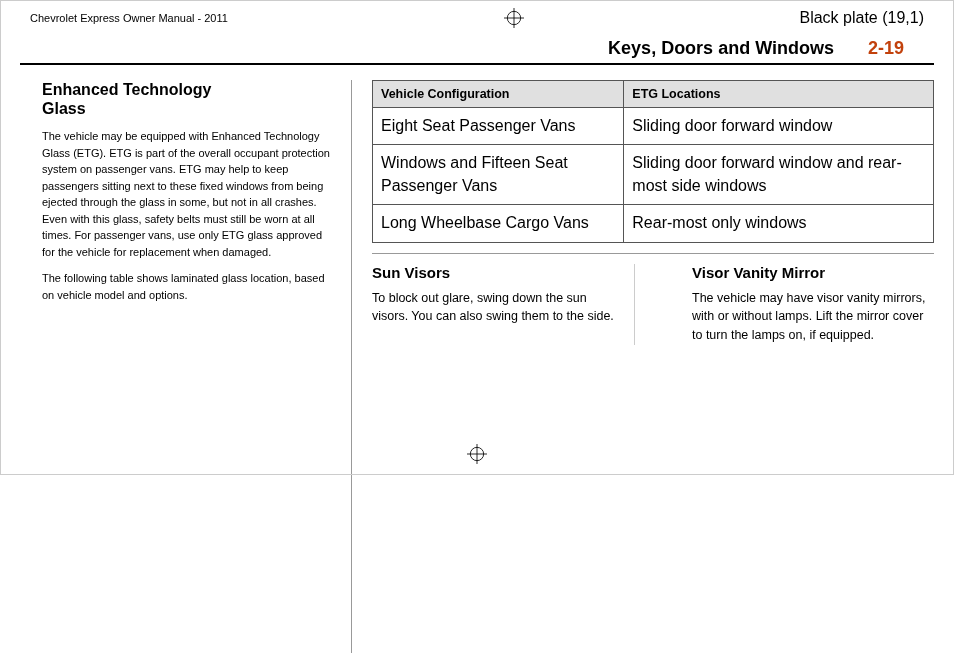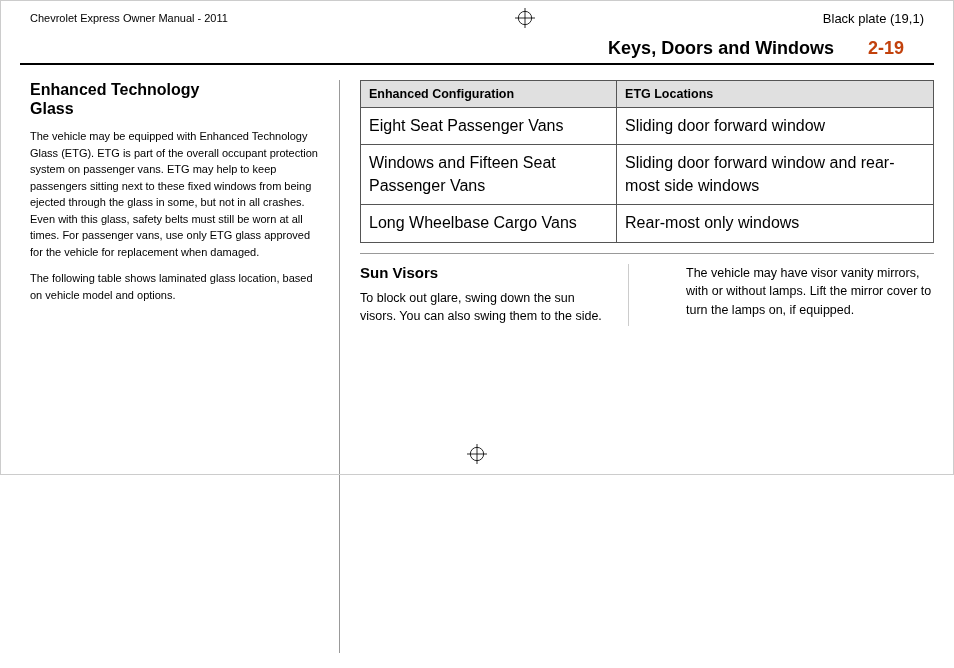--- a/index.html
+++ b/index.html
@@ -40,21 +40,21 @@
       color: #000;
     }
 
     .header-center {
       display: flex;
       align-items: center;
       justify-content: center;
     }
 
     .header-right {
-      font-size: 13px;
+      font-size: 16px;
       color: #000;
       text-align: right;
     }
 
     
     .title-bar {
       display: flex;
       justify-content: flex-end;
       align-items: center;
       padding: 4px 30px 4px 30px;
@@ -81,20 +81,21 @@
       padding: 15px 20px 10px 30px;
       gap: 0;
       height: calc(668px - 70px);
     }
 
     
     .left-column {
       width: 310px;
       padding-right: 20px;
       flex-shrink: 0;
+      margin-left: 12px;
     }
 
     .section-title {
       font-size: 16px;
       font-weight: bold;
       color: #000;
       margin-bottom: 10px;
       line-height: 1.2;
     }
 
@@ -239,21 +240,21 @@
         <p>The vehicle may be equipped with Enhanced Technology Glass (ETG). ETG is part of the overall occupant protection system on passenger vans. ETG may help to keep passengers sitting next to these fixed windows from being ejected through the glass in some, but not in all crashes. Even with this glass, safety belts must still be worn at all times. For passenger vans, use only ETG glass approved for the vehicle for replacement when damaged.</p>
         <p>The following table shows laminated glass location, based on vehicle model and options.</p>
       </div>
     </div>
 
     <div class="right-side">
 
       <table class="etg-table">
         <thead>
           <tr>
-            <th>Enhanced Configuration</th>
+            <th>Vehicle Configuration</th>
             <th>ETG Locations</th>
           </tr>
         </thead>
         <tbody>
           <tr>
             <td>Eight Seat Passenger Vans</td>
             <td>Sliding door forward window</td>
           </tr>
           <tr>
             <td>Windows and Fifteen Seat Passenger Vans</td>
@@ -265,20 +266,21 @@
           </tr>
         </tbody>
       </table>
 
       <div class="bottom-section">
         <div class="bottom-left">
           <div class="sub-section-title">Sun Visors</div>
           <div class="sub-section-body">To block out glare, swing down the sun visors. You can also swing them to the side.</div>
         </div>
         <div class="bottom-right">
+          <div class="sub-section-title">Visor Vanity Mirror</div>
           <div class="sub-section-body">The vehicle may have visor vanity mirrors, with or without lamps. Lift the mirror cover to turn the lamps on, if equipped.</div>
         </div>
       </div>
 
     </div>
   </div>
 
   <div class="bottom-crosshair">
     <svg class="crosshair-svg" viewBox="0 0 24 24">
       <circle cx="12" cy="12" r="8" fill="none" stroke="#000" stroke-width="1"></circle>

